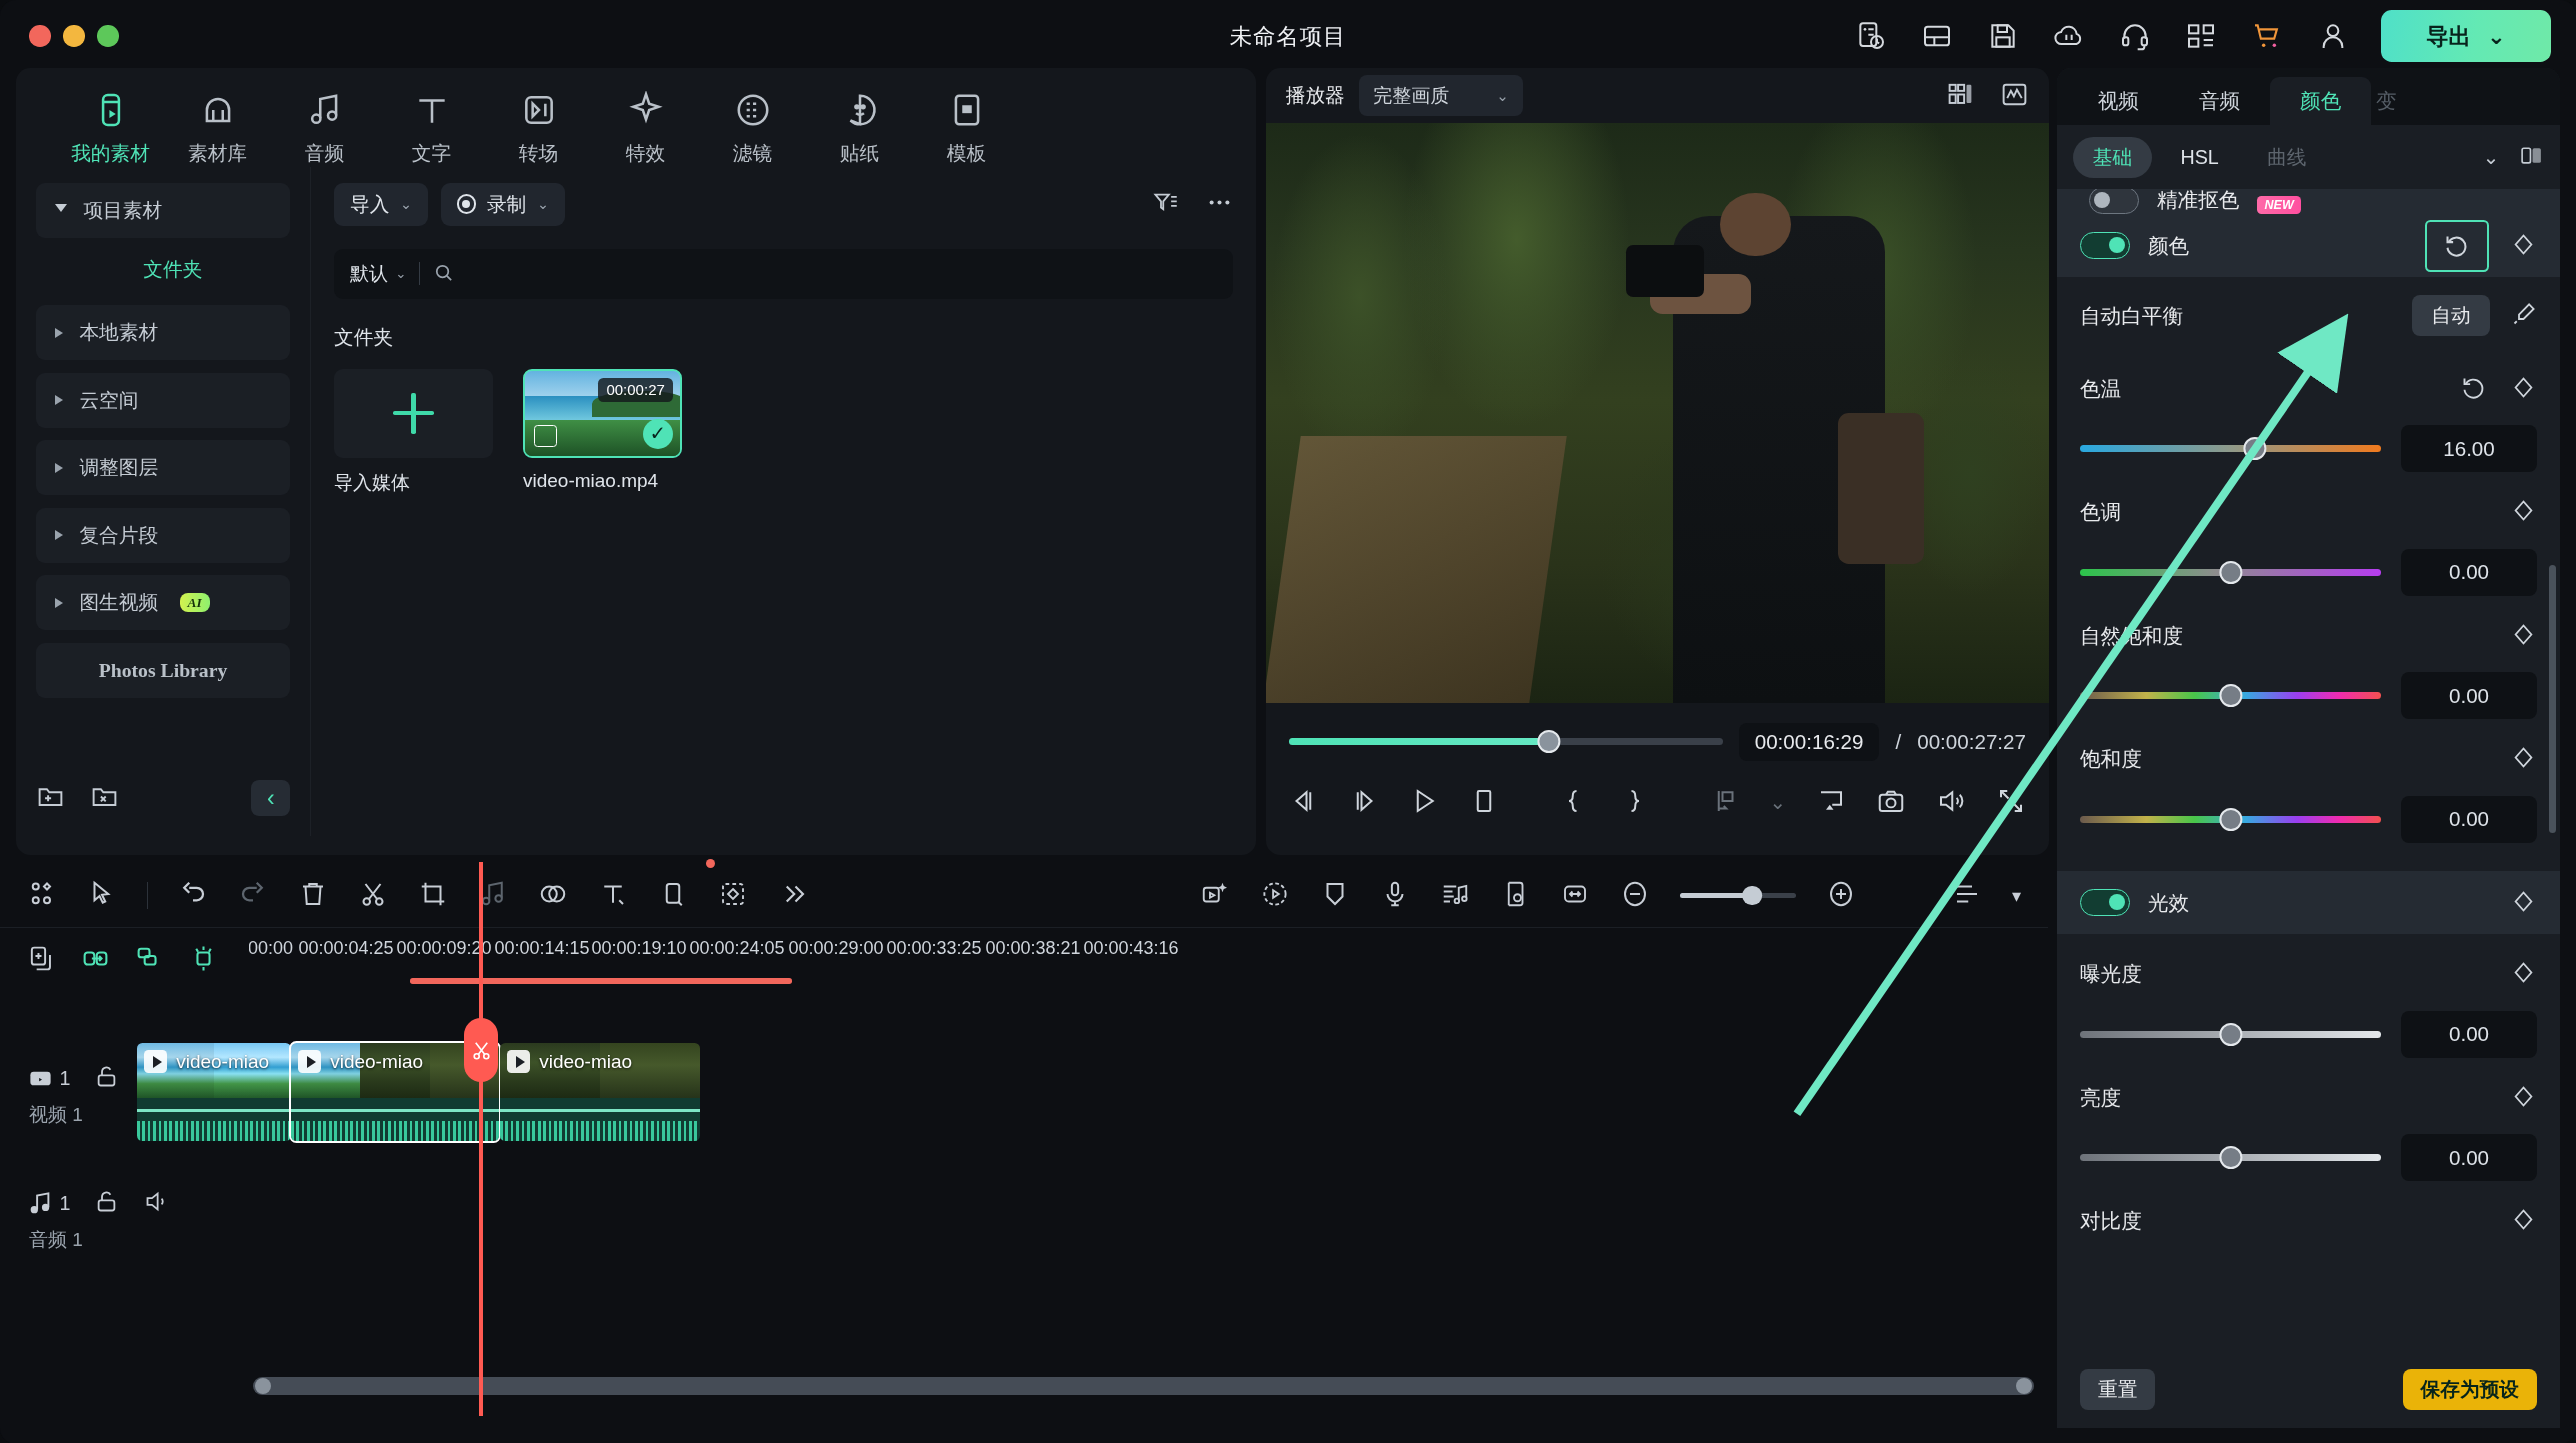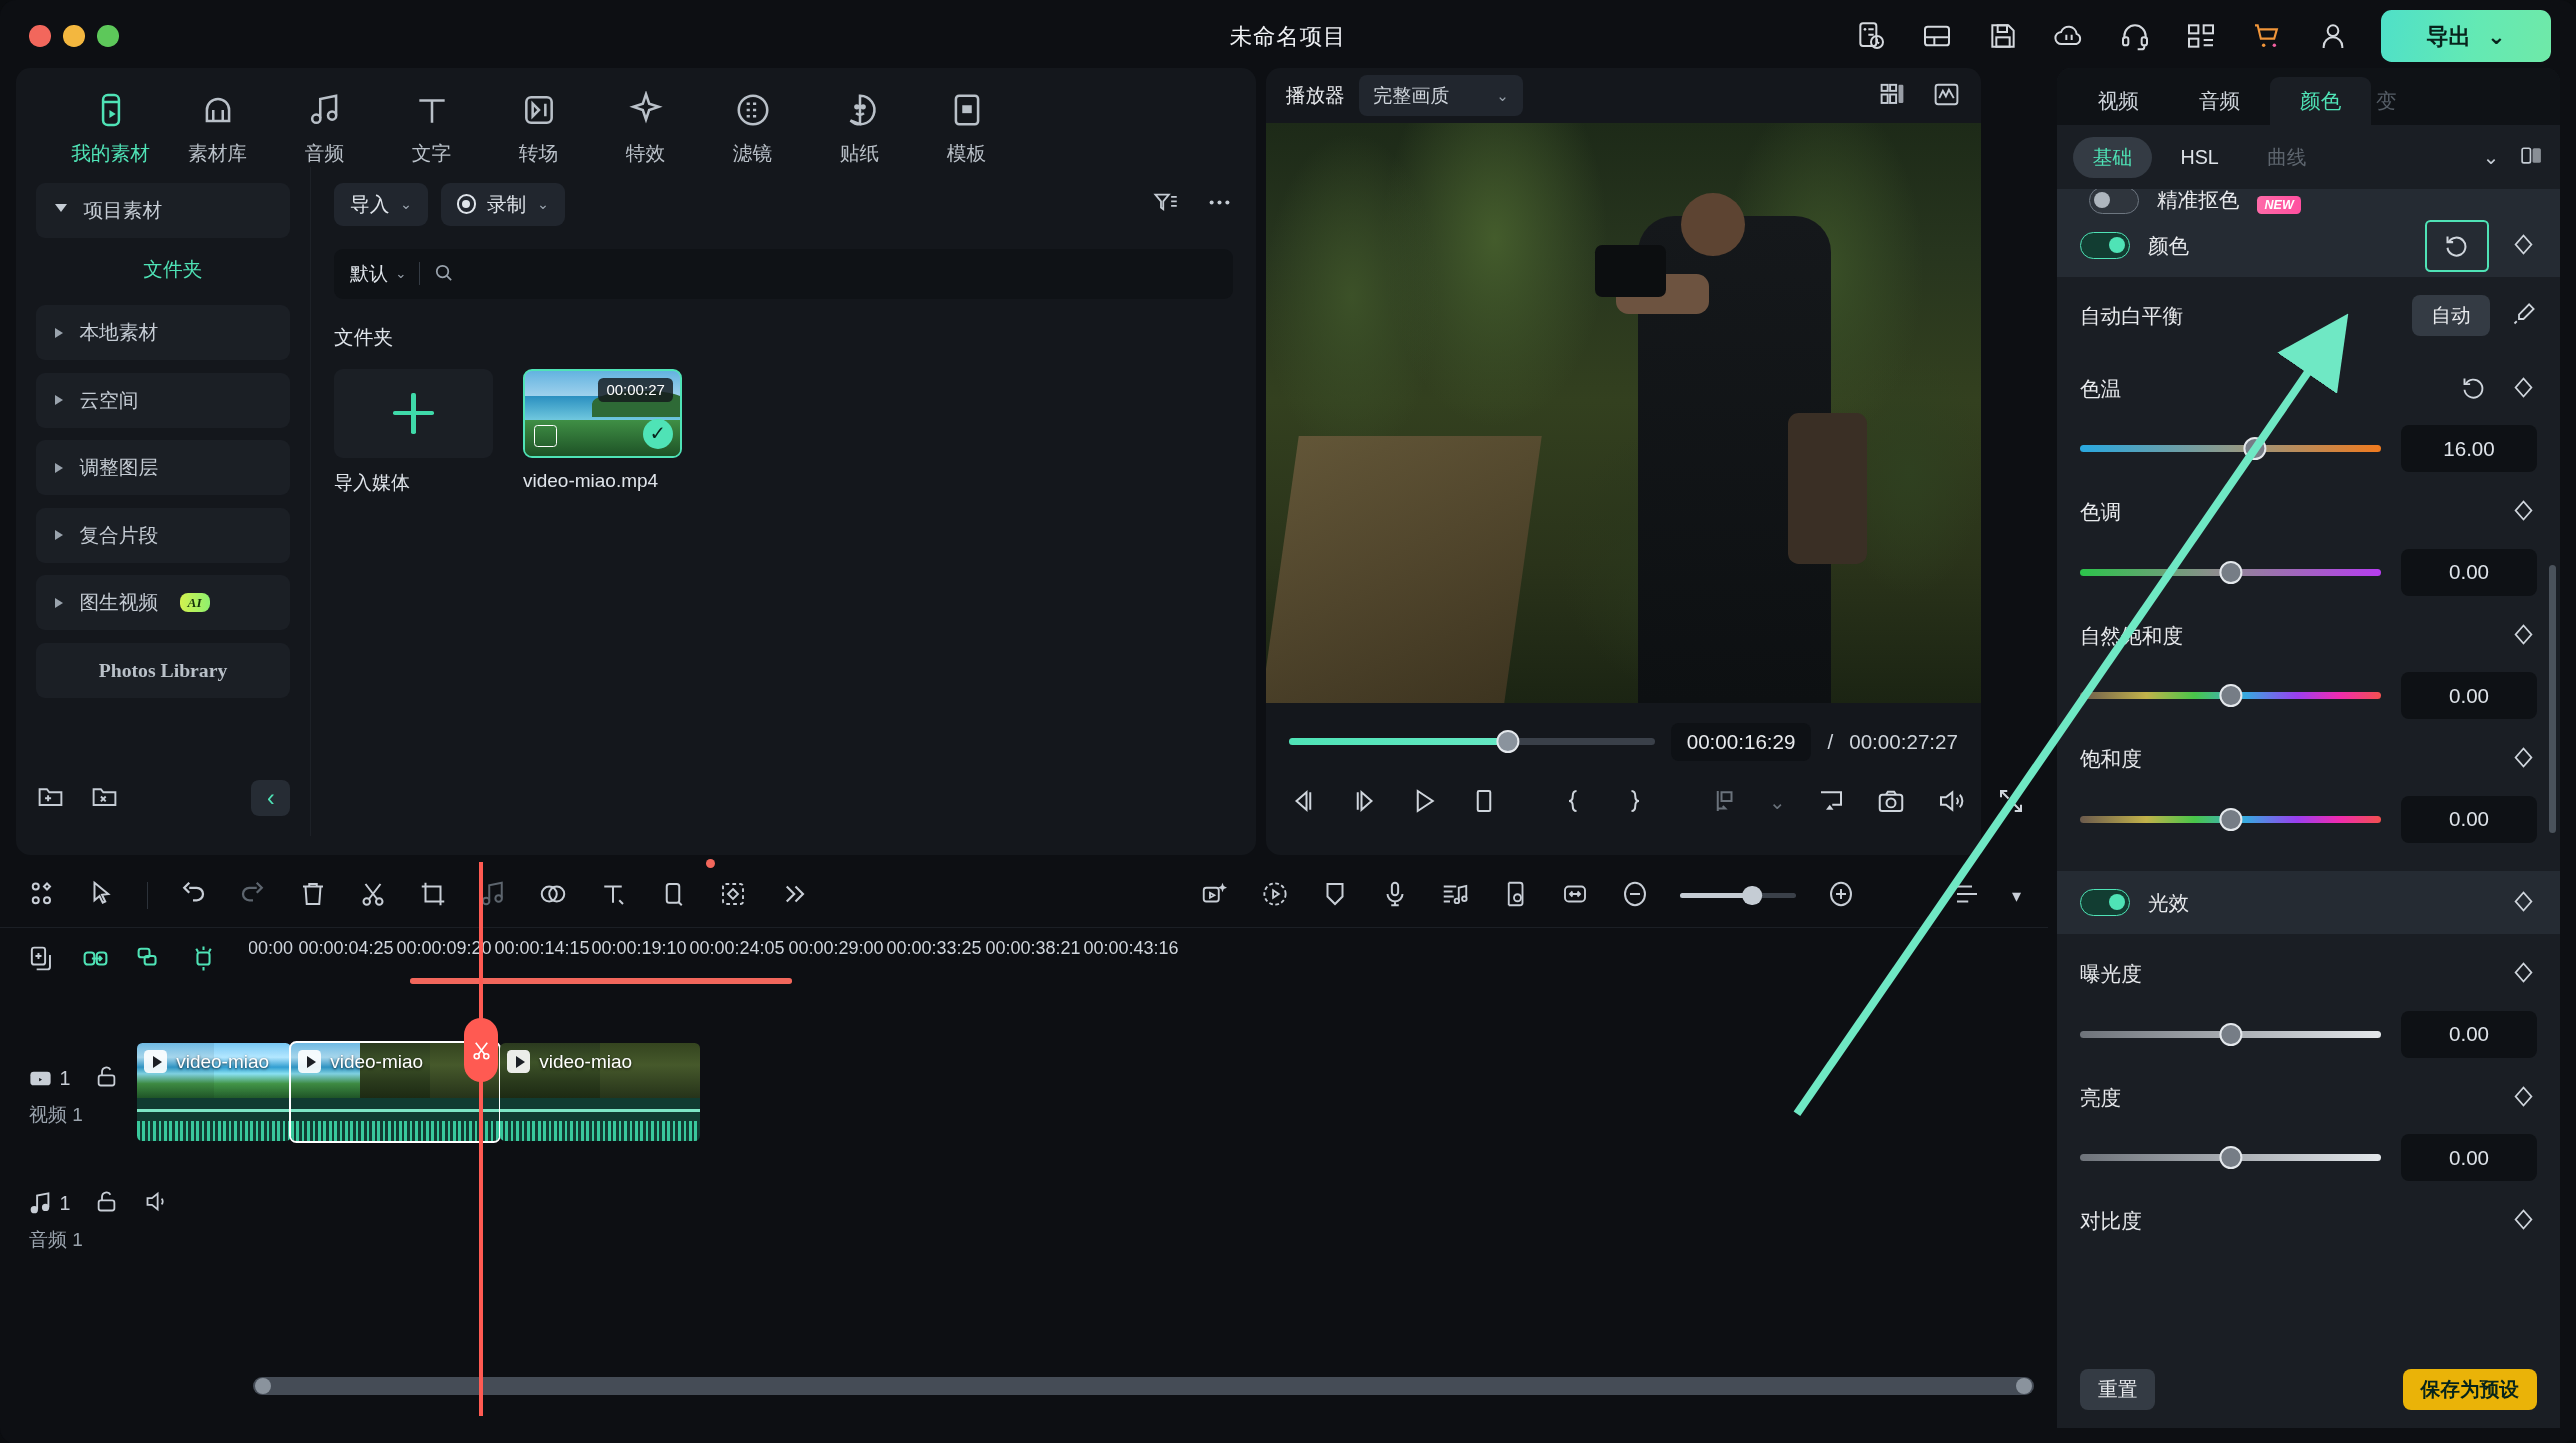--- a/index.html
+++ b/index.html
@@ -83,21 +83,21 @@
      background:linear-gradient(#3f8f45,#1e5226);}
   .thumbbox .hill{position:absolute;right:-5.4px;top:24%;width:60%;height:30%;
      background:#2e6a36;border-radius:50% 40% 0 0;}
   .dur{ position:absolute; right:7.2px; top:7.2px; background:rgba(20,24,28,.82); color:#fff;
      font-size:15px; padding:3.6px 8px; border-radius:5.4px;}
   .vicon{ position:absolute; left:9px; bottom:9px; width:23px;height:21.5px;border:1.8px solid #fff;border-radius:3.6px;}
   .check{ position:absolute; right:7.2px; bottom:7.2px; width:30px;height:30px;border-radius:50%;
      background:#4fe3b6; color:#08231c; display:flex;align-items:center;justify-content:center;font-size:19.7px;font-weight:700;}
 
   
-  .player { position:absolute; left:1266px; top:68px; width:715px; height:787px;
+  .player { position:absolute; left:1266px; top:68px; width:783px; height:787px;
     background:#14171c; border-radius:14.3px; display:flex; flex-direction:column;}
   .ph { height:55px; display:flex; align-items:center; padding:0 19.7px; gap:14.3px;}
   .ph .t{ font-size:19.7px; color:#e8eaed;}
   .qsel{ height:41px; border-radius:8px; background:#21262e; display:flex;align-items:center;
      gap:47px; padding:0 14.3px; color:#cfd5dc; font-size:19px;}
   .ph-right{margin-left:auto; display:flex; gap:25px; color:#c5ccd4;}
   .ph-right svg{width:29px;height:29px;}
   .stage{ flex:1; background:#000; position:relative; overflow:hidden;}
   .vid{position:absolute;left:0;right:0;top:0;bottom:0;
      background:linear-gradient(#1d2a18 0%,#27351e 22%,#33401f 48%,#2a331a 76%,#1b2413 100%);}

